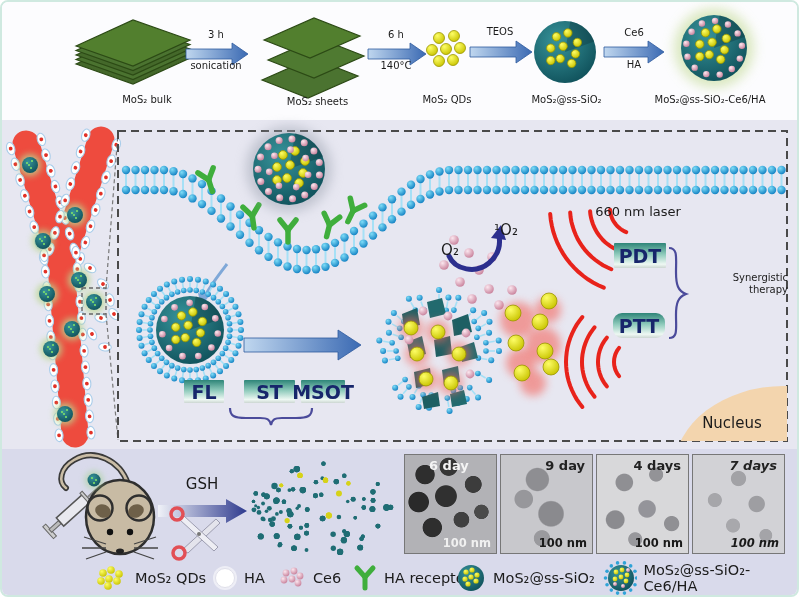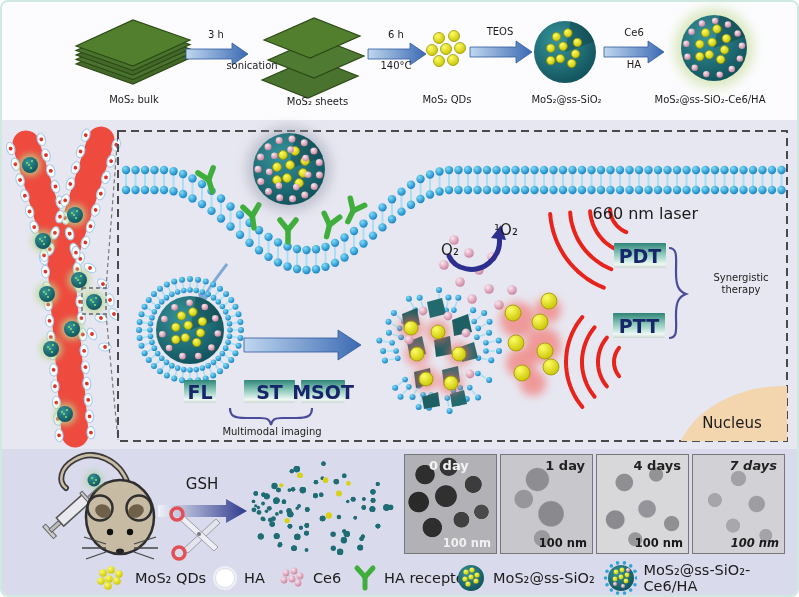--- a/index.html
+++ b/index.html
@@ -4,21 +4,21 @@
 <style>
   html,body{margin:0;padding:0;background:#fff;}
   .canvas{position:relative;width:795px;height:593px;border:2px solid #cfe9e0;border-radius:8px;overflow:hidden;
           font-family:"DejaVu Sans","Liberation Sans",sans-serif;color:#1b1b1b;}
   .band{position:absolute;left:0;width:100%;}
   .band-top{top:0;height:118px;background:#fcfcfe;}
   .band-mid{top:118px;height:329px;background:#e7e7f1;}
   .band-bot{top:447px;height:146px;background:#d9daeb;}
   svg#art{position:absolute;left:0;top:0;}
   .lbl{position:absolute;font-size:10px;line-height:1.15;text-align:center;white-space:nowrap;}
-  .wrap{white-space:normal;}
+  .wrap{white-space:normal;text-align:right;}
   .tbox{position:absolute;display:flex;align-items:center;justify-content:center;
         background:linear-gradient(180deg,#2e8578 0%,#8ecabb 45%,#eef8f3 85%,#ccd6d2 100%);
         color:#17266b;font-weight:bold;font-size:19px;border-radius:1px;}
   .tem-row{position:absolute;left:402px;top:452px;display:flex;gap:3px;}
   .tem{position:relative;width:93px;height:100px;border:1px solid #777;box-sizing:border-box;}
   .tem-label{position:absolute;top:3px;right:7px;font-size:13px;font-weight:bold;color:#222;}
   .tem1 .tem-label{right:auto;left:24px;color:#f4f4f4;}
   .tem-scale{position:absolute;right:5px;bottom:3px;text-align:center;font-size:11.5px;font-weight:bold;color:#1a1a1a;}
   .tem1 .tem-scale{color:#f0f0f0;}
   .tem-bar{height:3.5px;width:30px;background:#0c0c0c;margin:1px auto 0;}
@@ -1306,53 +1306,52 @@
         <circle cx="271.4543237686157" cy="516.7262921333313" r="2.475217580795288" fill="#1f6d74"></circle>
         <circle cx="278.86287784576416" cy="510.07931184768677" r="2.0014359951019287" fill="#1f6d74"></circle>
         <circle cx="261.7184534072876" cy="517.4576001167297" r="1.8602349758148193" fill="#1f6d74"></circle>
         <circle cx="260.73589420318604" cy="516.7967038154602" r="2.23227858543396" fill="#1f6d74"></circle>
         <circle cx="261.0675439834595" cy="501.5009198188782" r="1.938855916261673" fill="#1f6d74"></circle>
         <circle cx="267.3507285118103" cy="506.35920786857605" r="2.4589887857437134" fill="#1f6d74"></circle>
         <circle cx="253.70026922225952" cy="503.7890142798424" r="1.560403823852539" fill="#1f6d74"></circle>
       </g>
   </svg>
 
-  <div class="lbl" style="left:77px;top:92px;width:110px;">MoS₂ bulk</div>
+  <div class="lbl" style="left:90px;top:92px;width:110px;">MoS₂ bulk</div>
   <div class="lbl" style="left:184px;top:27px;width:60px;">3 h</div>
-  <div class="lbl" style="left:178px;top:58px;width:72px;margin-left:36px;">sonication</div>
+  <div class="lbl" style="left:178px;top:58px;width:72px;">sonication</div>
   <div class="lbl" style="left:258px;top:94px;width:115px;">MoS₂ sheets</div>
   <div class="lbl" style="left:364px;top:27px;width:60px;">6 h</div>
   <div class="lbl" style="left:362px;top:58px;width:64px;">140°C</div>
   <div class="lbl" style="left:395px;top:92px;width:100px;">MoS₂ QDs</div>
   <div class="lbl" style="left:466px;top:24px;width:64px;">TEOS</div>
   <div class="lbl" style="left:502px;top:92px;width:125px;">MoS₂@ss-SiO₂</div>
   <div class="lbl" style="left:602px;top:25px;width:60px;">Ce6</div>
   <div class="lbl" style="left:602px;top:57px;width:60px;">HA</div>
   <div class="lbl" style="left:622px;top:92px;width:172px;">MoS₂@ss-SiO₂-Ce6/HA</div>
 
   <div class="lbl" style="left:430px;top:240px;width:36px;font-size:15px;">O₂</div>
   <div class="lbl" style="left:482px;top:220px;width:44px;font-size:15px;">¹O₂</div>
-  <div class="lbl" style="left:576px;top:203px;width:120px;font-size:16px;text-align:right;">660 nm laser</div>
+  <div class="lbl" style="left:576px;top:203px;width:120px;font-size:13px;">660 nm laser</div>
   <div class="tbox" style="left:612px;top:241px;width:52px;height:25px;">PDT</div>
-  <div class="tbox" style="left:611px;top:311px;width:52px;height:25px;">PTT</div>
+  <div class="tbox" style="left:611px;top:311px;width:52px;height:25px;border-radius:9px;">PTT</div>
   <div class="lbl wrap" style="left:692px;top:270px;width:94px;">Synergistic therapy</div>
-  <div class="tbox" style="left:182px;top:378px;width:32px;height:23px;">FL</div>
+  <div class="tbox" style="left:182px;top:378px;width:40px;height:23px;">FL</div>
   <div class="tbox" style="left:242px;top:378px;width:51px;height:23px;">ST</div>
   <div class="tbox" style="left:299px;top:378px;width:44px;height:23px;">MSOT</div>
-  <div class="lbl" style="left:190px;top:424px;width:160px;">Multimodal imaging</div>
   <div class="lbl" style="left:688px;top:413px;width:84px;font-size:15px;">Nucleus</div>
   <div class="lbl" style="left:170px;top:474px;width:60px;font-size:15px;">GSH</div>
 
   <div class="tem-row">
     <div class="tem tem1">
-      <span class="tem-label">0 day</span>
+      <span class="tem-label">6 day</span>
       <span class="tem-scale"><span>100 nm</span><span class="tem-bar"></span></span>
     </div>
     <div class="tem tem2">
-      <span class="tem-label">1 day</span>
+      <span class="tem-label">9 day</span>
       <span class="tem-scale"><span>100 nm</span><span class="tem-bar"></span></span>
     </div>
     <div class="tem tem3">
       <span class="tem-label">4 days</span>
       <span class="tem-scale"><span>100 nm</span><span class="tem-bar"></span></span>
     </div>
     <div class="tem tem4">
       <span class="tem-label">7 days</span>
       <span class="tem-scale"><span>100 nm</span><span class="tem-bar"></span></span>
     </div>

